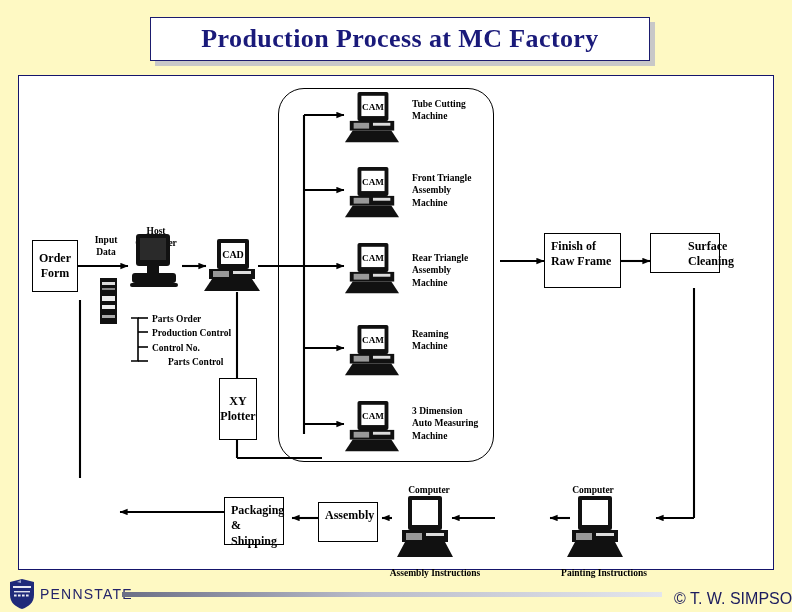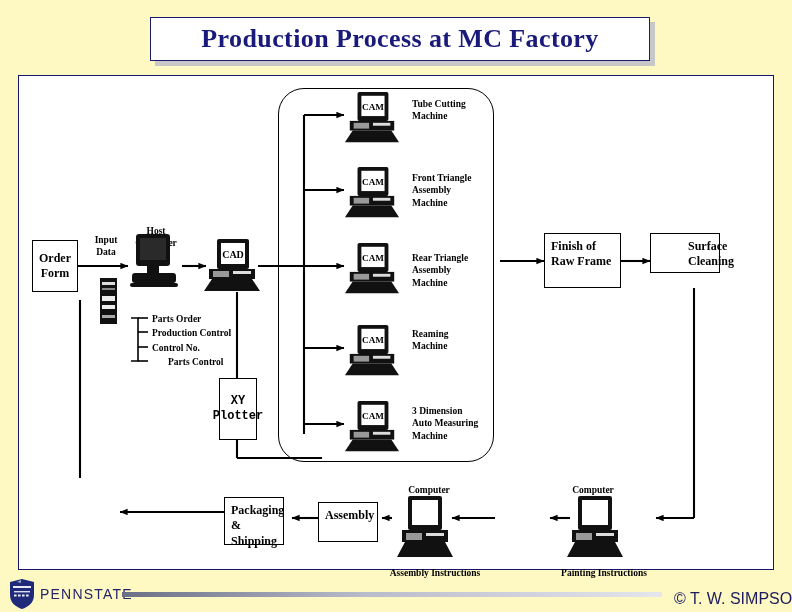--- a/index.html
+++ b/index.html
@@ -215,21 +215,21 @@
 
       <line x1="80" y1="300" x2="80" y2="478"></line>
     </g>
   </svg>
 
   <div class="pbox center" style="left:32px;  top:240px; width:46px;  height:52px;">
     <span>Order
 Form</span>
   </div>
 
-  <div class="pbox center" style="left:219px; top:378px; width:38px;  height:62px;font-family:Liberation Mono, monospace;">
+  <div class="pbox center" style="left:219px; top:378px; width:38px;  height:62px;">
     <span>XY
 Plotter</span>
   </div>
 
   <div class="pbox" style="left:544px; top:233px; width:77px; height:55px;">
     <span>Finish of
 Raw Frame</span>
   </div>
 
   <div class="pbox" style="left:650px; top:233px; width:70px; height:40px;padding-left:37px;">

